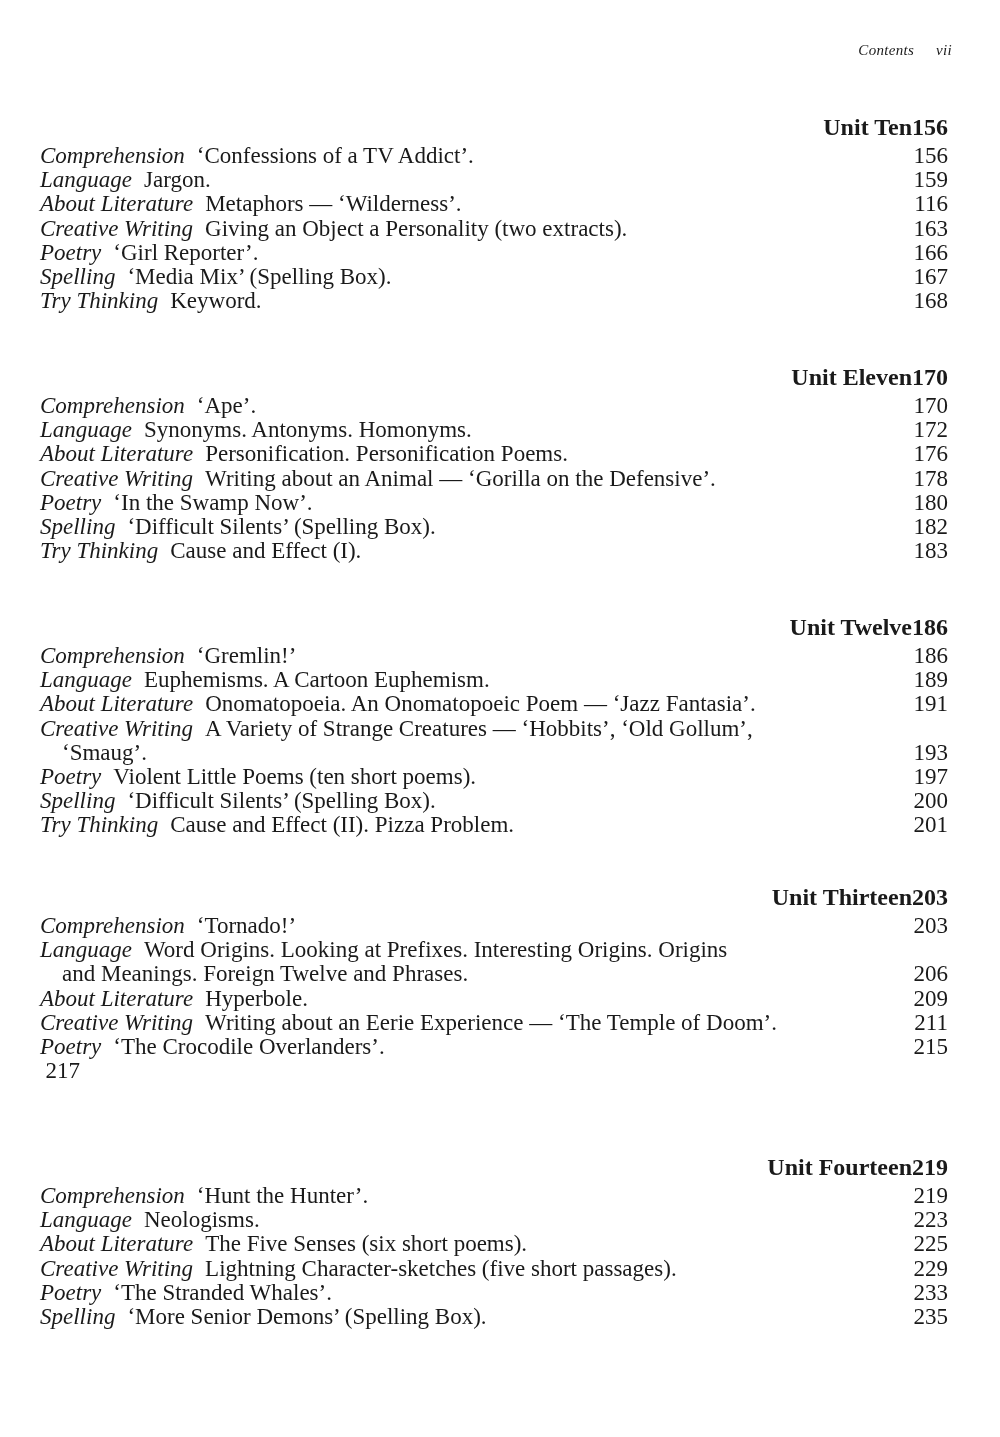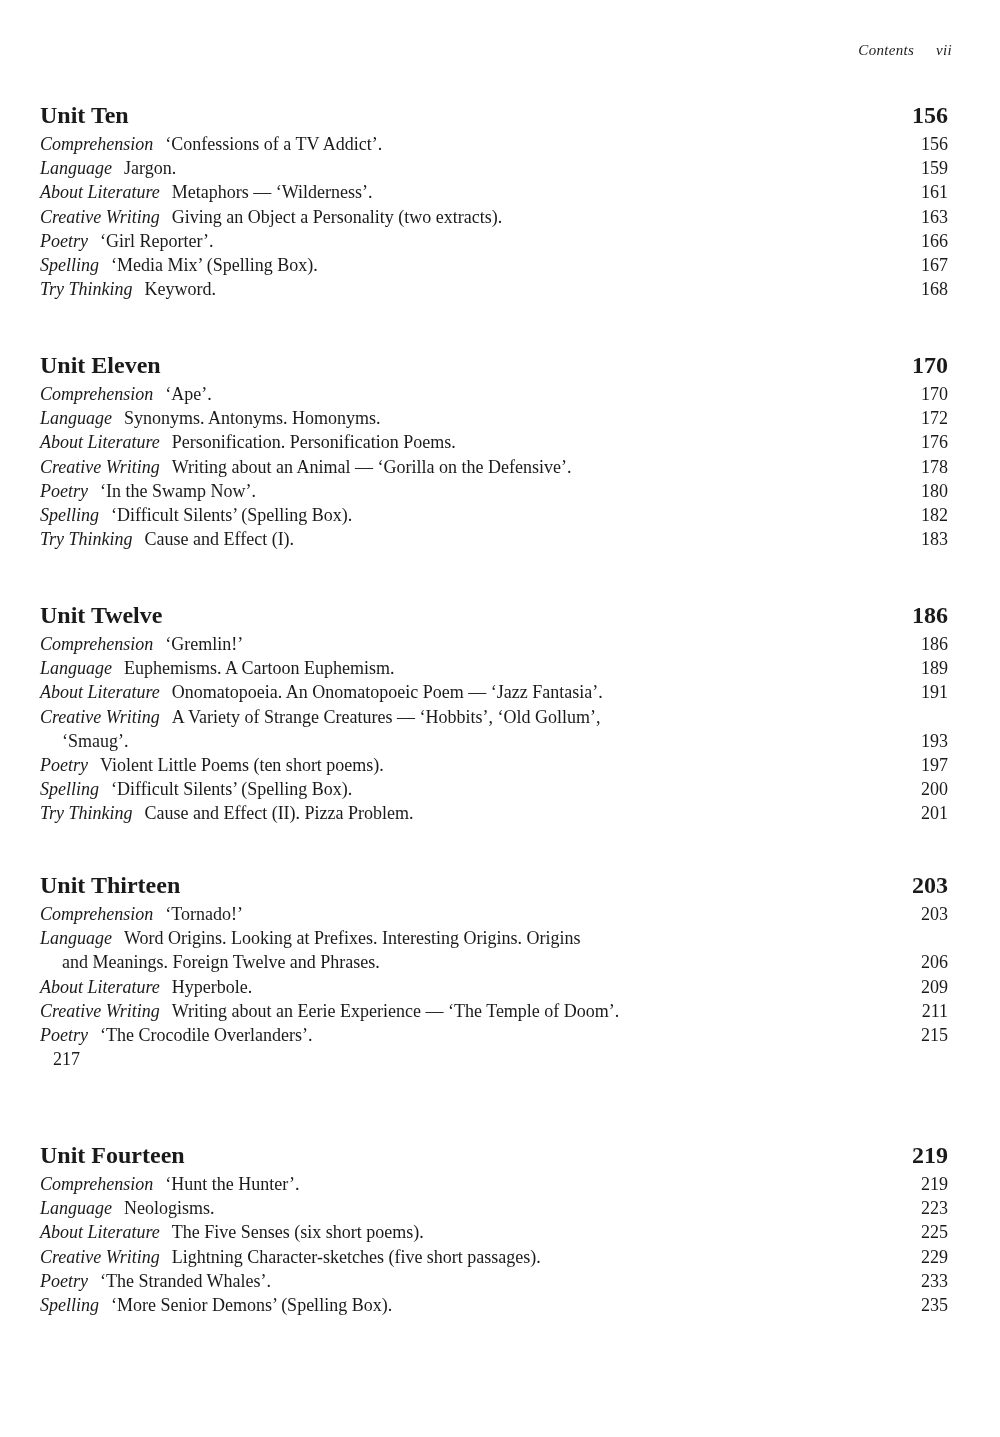--- a/index.html
+++ b/index.html
@@ -10,27 +10,27 @@
   }
   .running-head {
     position: absolute; top: 42px; right: 48px;
     font-style: italic; font-size: 15px; letter-spacing: 0.3px;
   }
   .running-head .pg { margin-left: 22px; }
   .unit {
     position: absolute; left: 40px; width: 908px;
   }
   .unit-head {
-    display: flex; justify-content: space-between; align-items: baseline;
-    font-weight: bold; font-size: 24px; line-height: 30px; margin-bottom: 2px;
+    display: flex; justify-content: flex-end; align-items: baseline;
+    font-weight: bold; font-size: 24px; line-height: 30px; margin-bottom: 2px; margin-top: 12px;
   }
   .unit-head .num { font-weight: bold; }
   .entry {
     display: flex; justify-content: space-between; align-items: flex-end;
-    font-size: 18px; line-height: 24.2px;
+    font-size: 23px; line-height: 24.2px;
   }
   .entry .txt { max-width: 850px; }
   .entry .cat { font-style: italic; margin-right: 12px; }
   .entry .pg { flex: 0 0 auto; text-align: right; min-width: 40px; }
   .cont { display: block; padding-left: 22px; }
 </style>
 </head>
 <body>
 
 <div class="running-head">
@@ -45,21 +45,21 @@
   <div class="entry">
       <span class="txt"><span class="cat">Comprehension</span><span>‘Confessions of a TV Addict’.</span></span>
       <span class="pg">156</span>
     </div>
   <div class="entry">
       <span class="txt"><span class="cat">Language</span><span>Jargon.</span></span>
       <span class="pg">159</span>
     </div>
   <div class="entry">
       <span class="txt"><span class="cat">About Literature</span><span>Metaphors — ‘Wilderness’.</span></span>
-      <span class="pg">161</span>
+      <span class="pg">116</span>
     </div>
   <div class="entry">
       <span class="txt"><span class="cat">Creative Writing</span><span>Giving an Object a Personality (two extracts).</span></span>
       <span class="pg">163</span>
     </div>
   <div class="entry">
       <span class="txt"><span class="cat">Poetry</span><span>‘Girl Reporter’.</span></span>
       <span class="pg">166</span>
     </div>
   <div class="entry">

